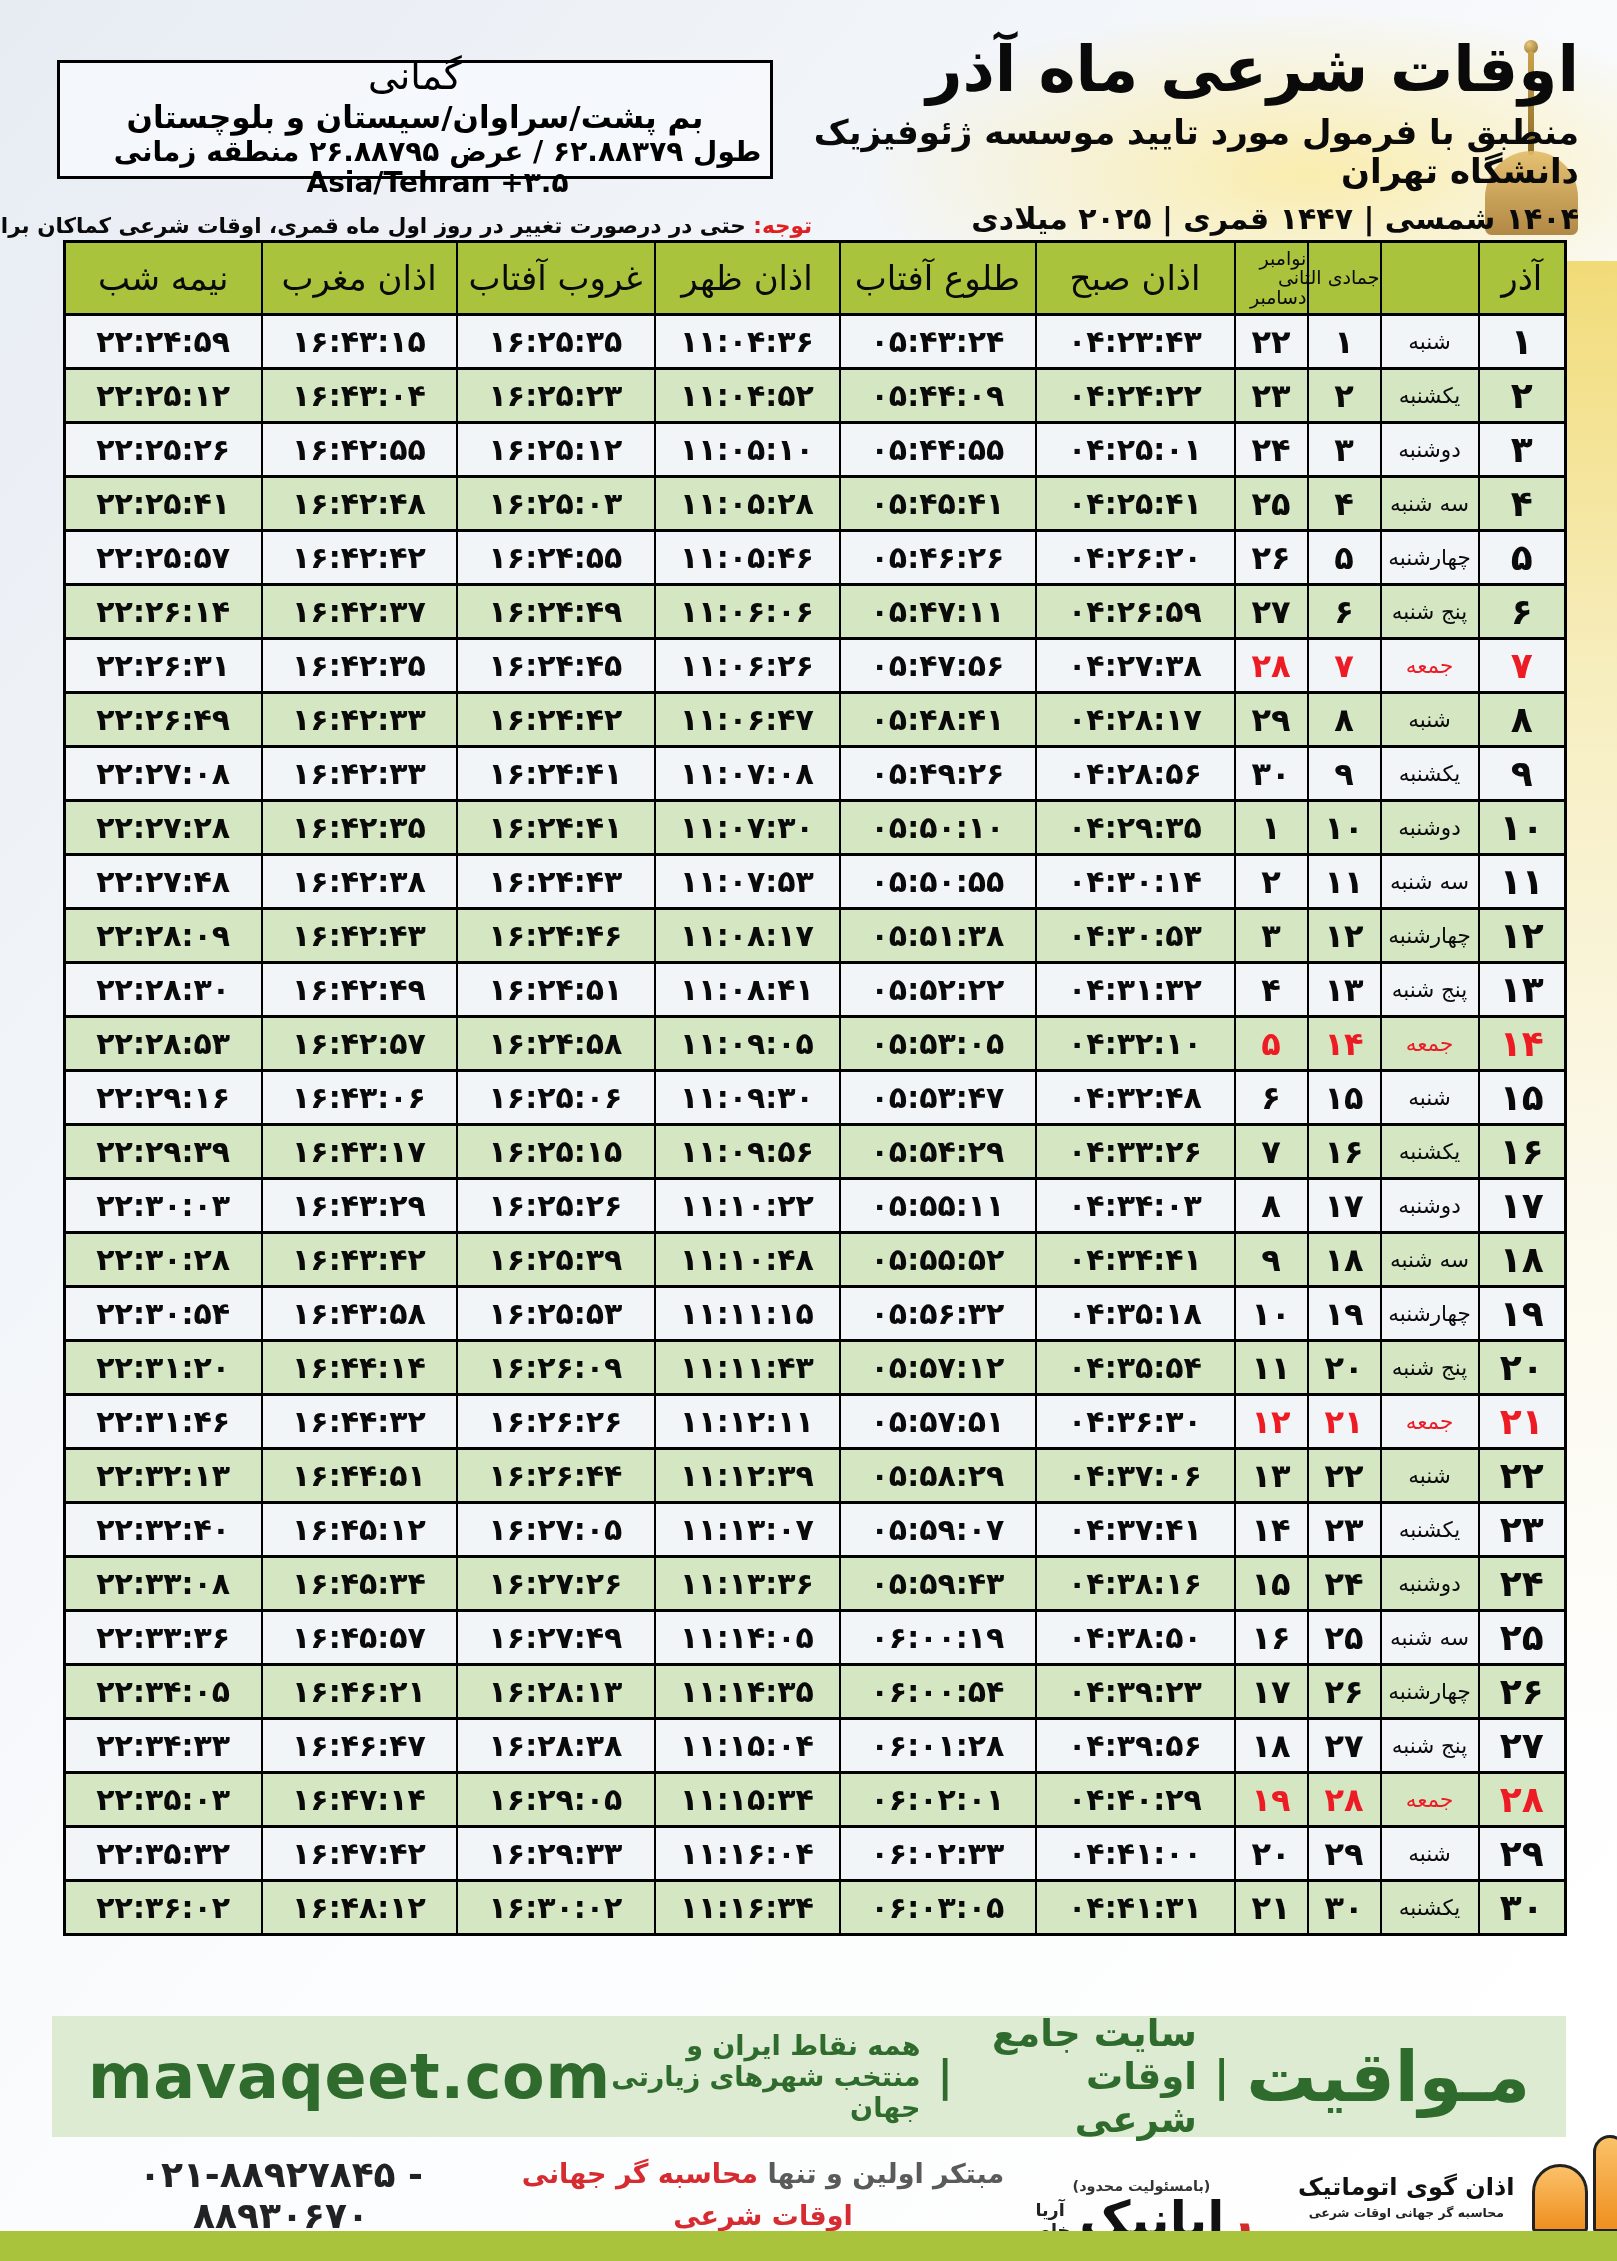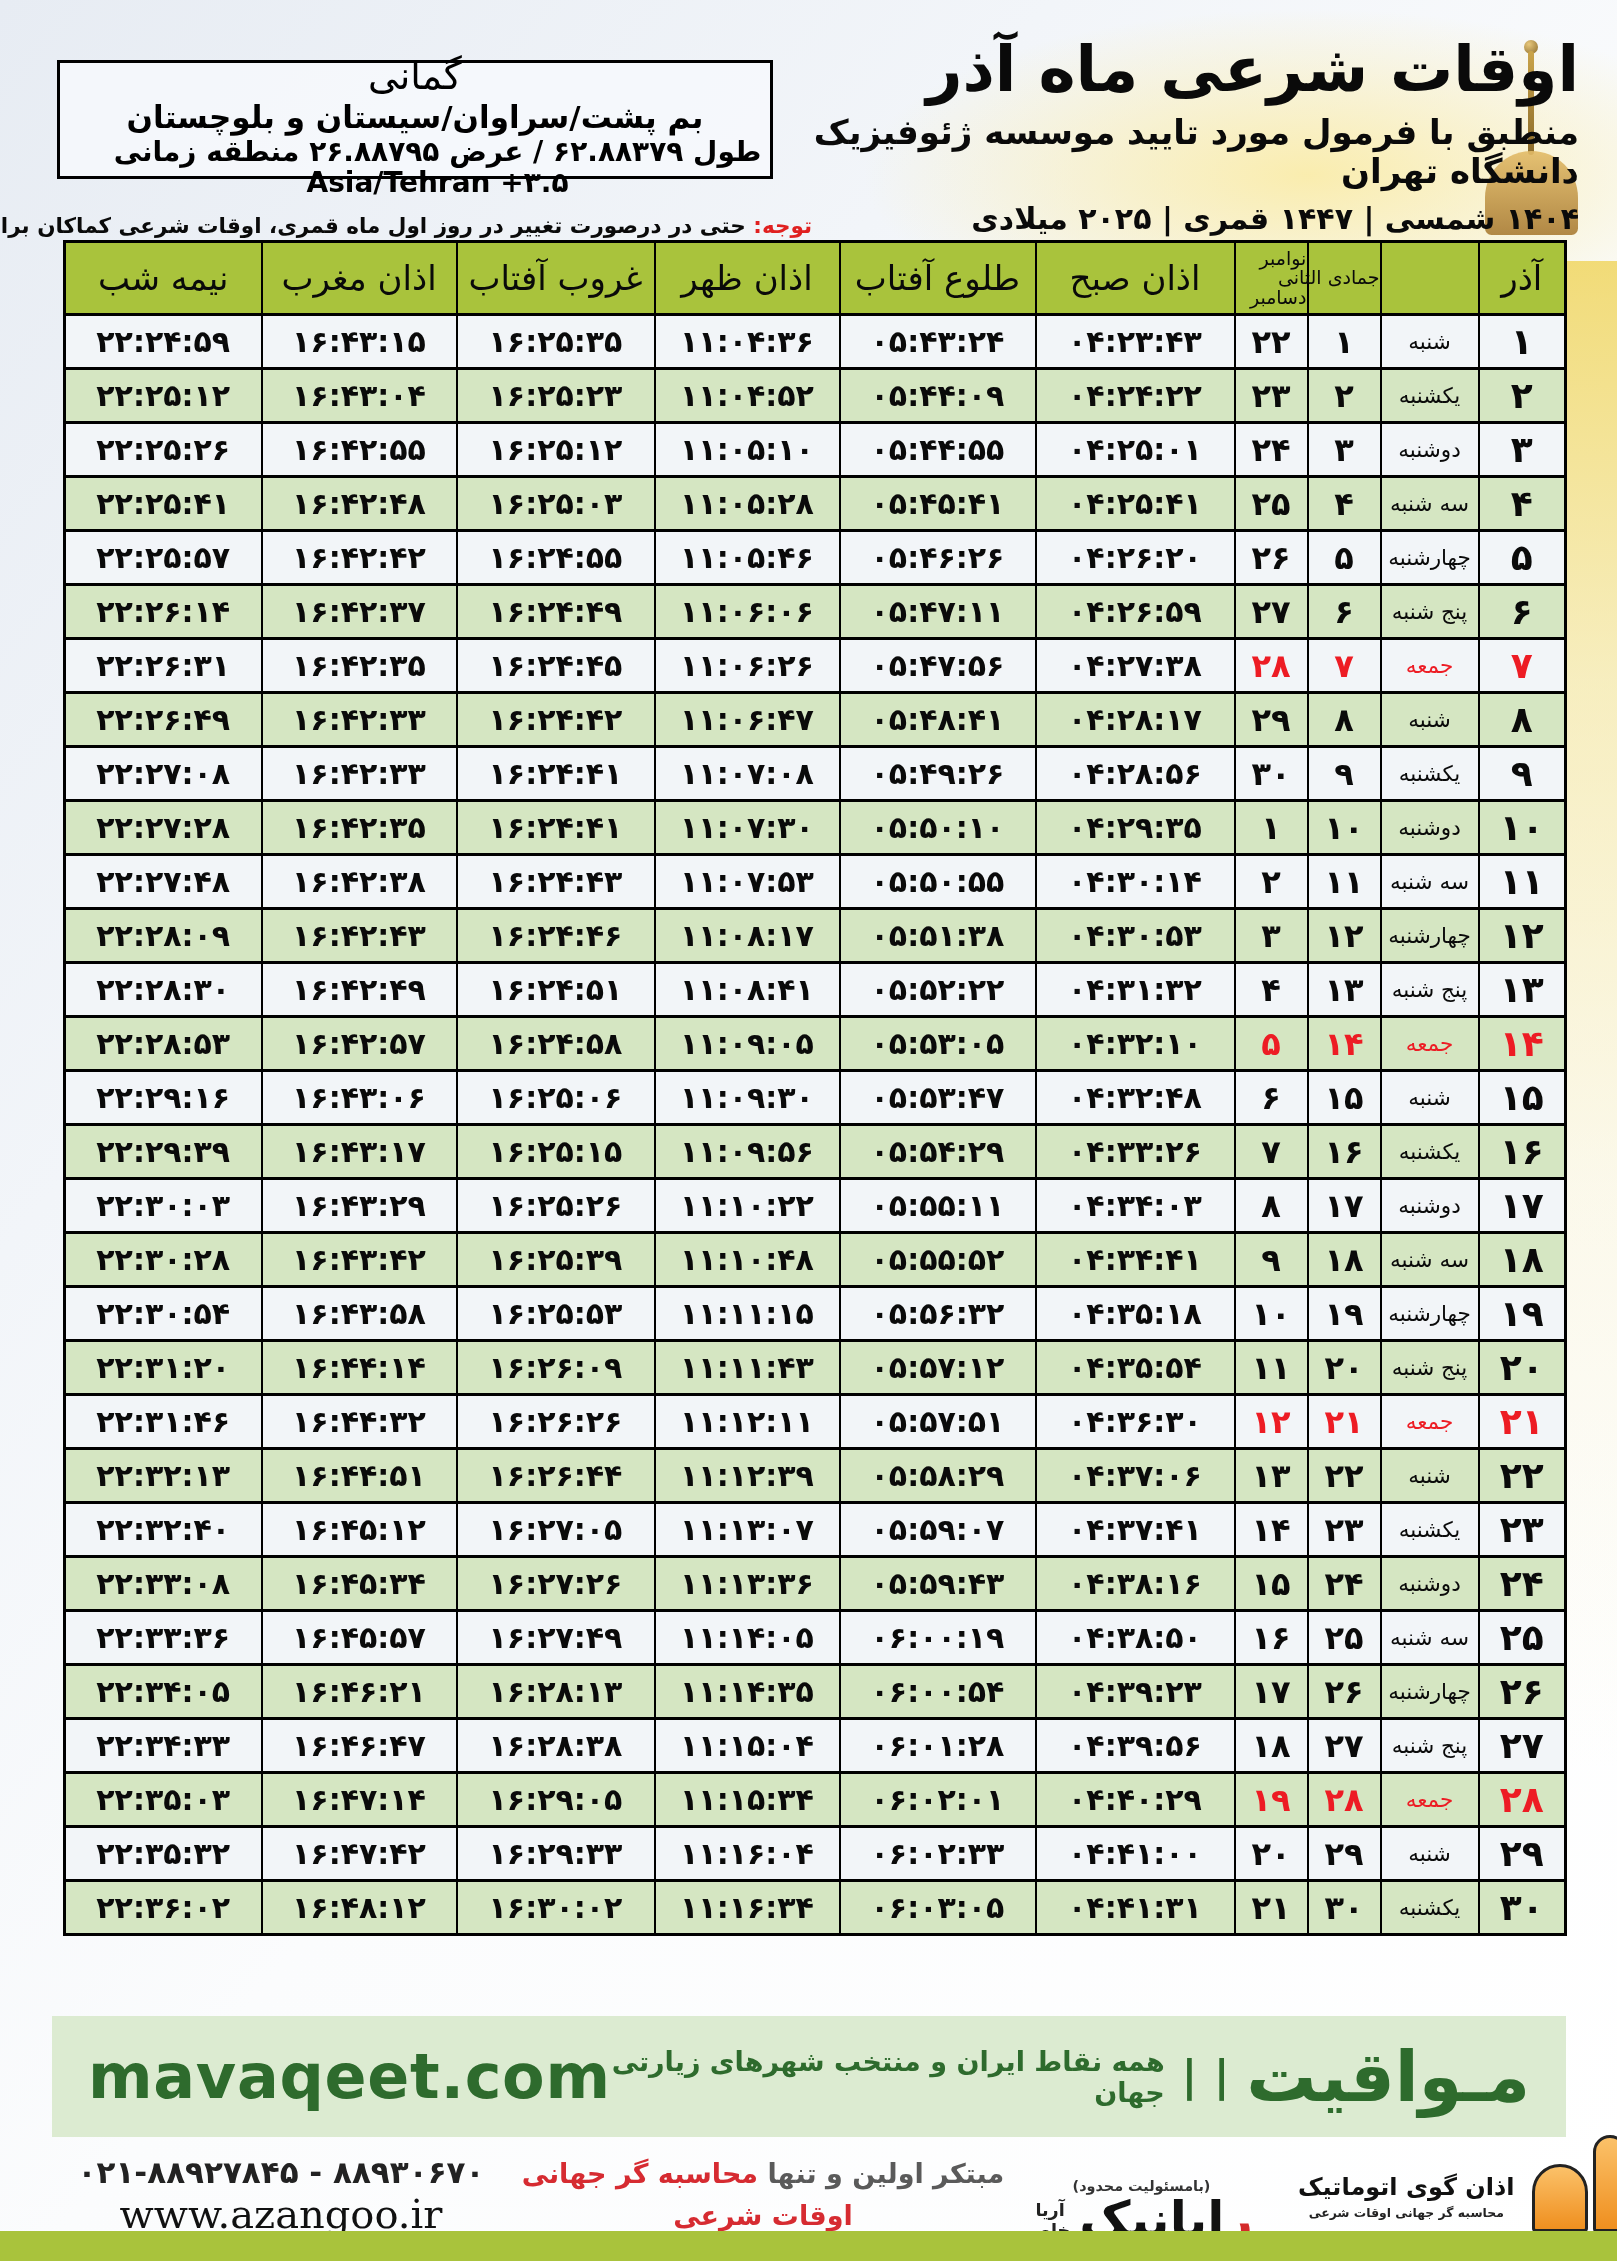--- a/index.html
+++ b/index.html
@@ -62,21 +62,21 @@
         box-sizing:border-box;padding:0 36px;z-index:2;}
   .fb-right{display:flex;align-items:center;gap:17px;direction:rtl;}
   .fb-brand{font-size:70px;font-weight:bold;color:#2e6b2d;line-height:1;}
   .fb-sep{font-size:42px;font-weight:bold;color:#2e6b2d;}
   .fb-desc1{font-size:37px;font-weight:bold;color:#2e6b2d;}
   .fb-desc2{font-size:27px;font-weight:bold;color:#2e6b2d;}
   .fb-domain{font-size:62px;font-weight:bold;color:#2e6b2d;direction:ltr;letter-spacing:0.7px;}
 
   
   .contact{position:absolute;left:72px;top:2154px;width:418px;text-align:center;z-index:2;}
-  .phone{font-size:31px;font-weight:bold;color:#222;direction:ltr;letter-spacing:0.7px;}
+  .phone{font-size:36px;font-weight:bold;color:#222;direction:ltr;letter-spacing:0.7px;}
   .site{font-size:40px;color:#111;font-family:"DejaVu Serif",serif;margin-top:1.3px;}
   .slogan{position:absolute;left:502px;top:2153px;width:522px;direction:rtl;text-align:center;
         font-size:27px;font-weight:bold;line-height:1.55;z-index:2;}
   .slogan .gray{color:#5a5a5a;}
   .slogan .red{color:#d62b31;}
   .rayanik{position:absolute;left:1021px;top:2148px;width:241px;text-align:center;direction:rtl;z-index:2;margin-top:30px;}
   .ray-note{font-size:14.4px;font-weight:bold;color:#333;}
   .ray-main{display:flex;align-items:center;justify-content:center;gap:9px;direction:rtl;margin-top:1.3px;}
   .ray-name{font-size:50px;font-weight:bold;color:#111;line-height:1;}
   .ray-name .red{color:#d42a2a;}
@@ -517,20 +517,21 @@
           <td class="c-time">۱۶:۴۸:۱۲</td>
           <td class="c-time">۲۲:۳۶:۰۲</td>
         </tr>
       </tbody>
   </table>
 
   <div class="footer-band">
     <div class="fb-right">
       <span class="fb-brand">مـواقیت</span>
       <span class="fb-sep">|</span>
+      <span class="fb-desc1">سایت جامع اوقات شرعی</span>
       <span class="fb-sep">|</span>
       <span class="fb-desc2">همه نقاط ایران و منتخب شهرهای زیارتی جهان</span>
     </div>
     <div class="fb-domain">mavaqeet.com</div>
   </div>
 
   <div class="contact">
     <div class="phone">۰۲۱-۸۸۹۲۷۸۴۵ - ۸۸۹۳۰۶۷۰</div>
     <div class="site">www.azangoo.ir</div>
   </div>

